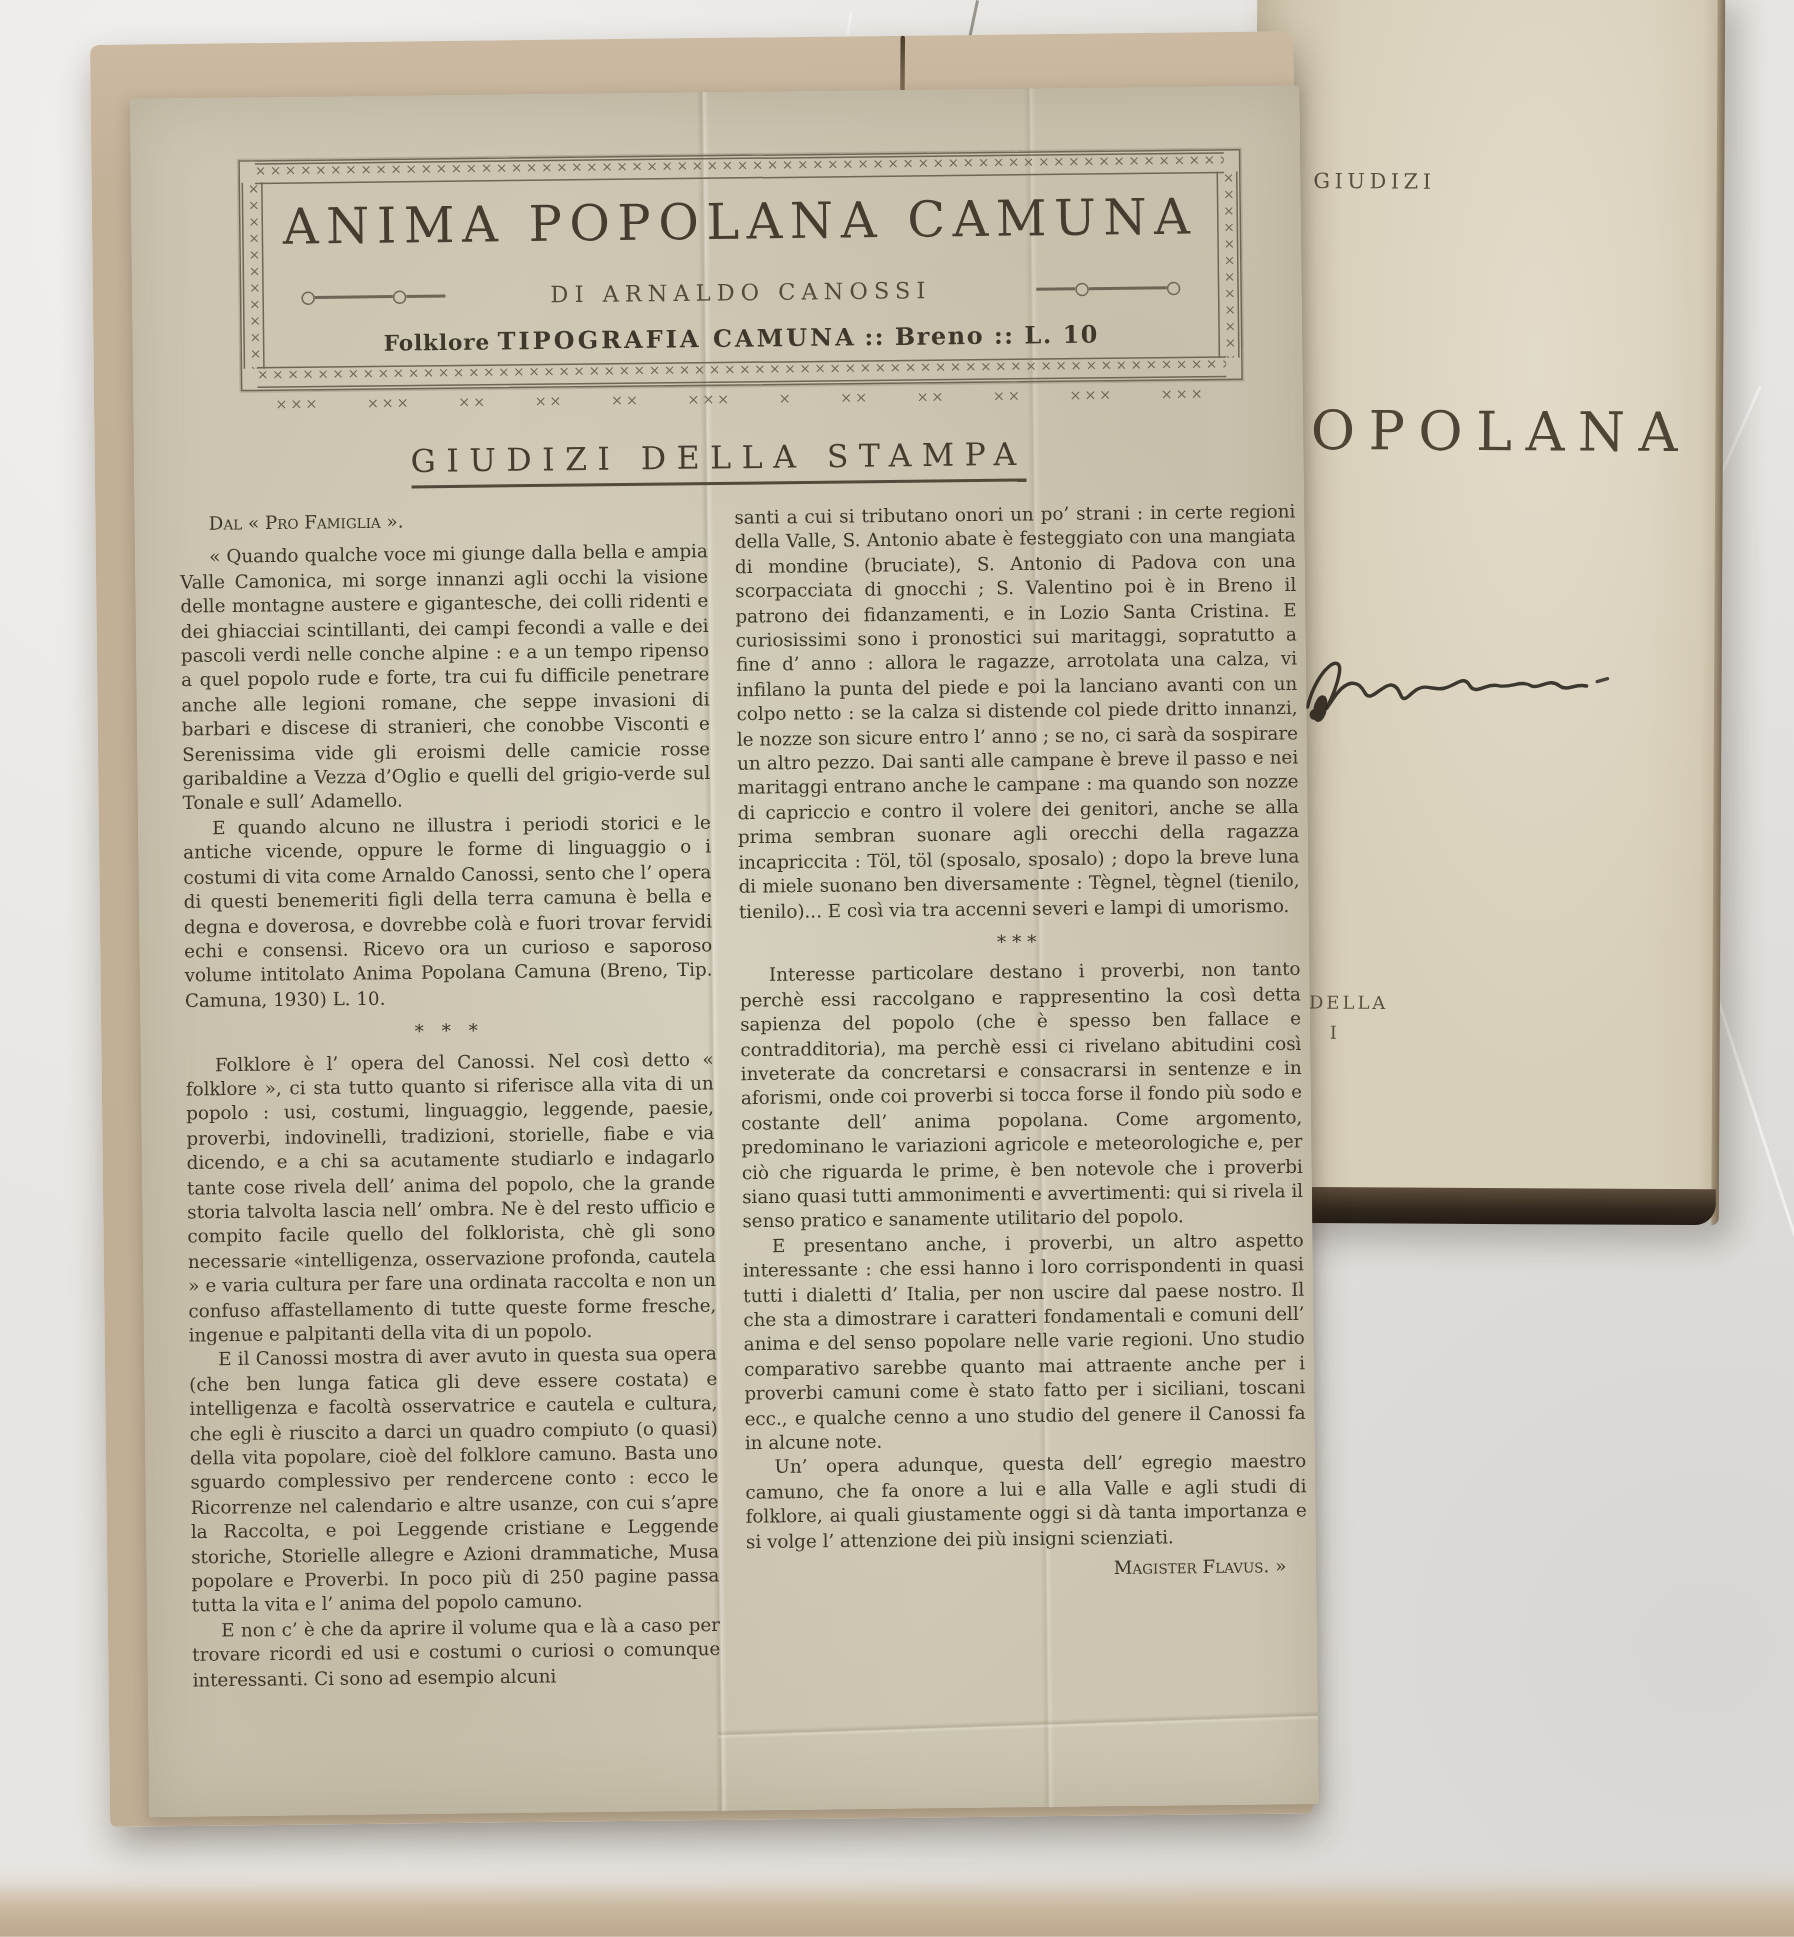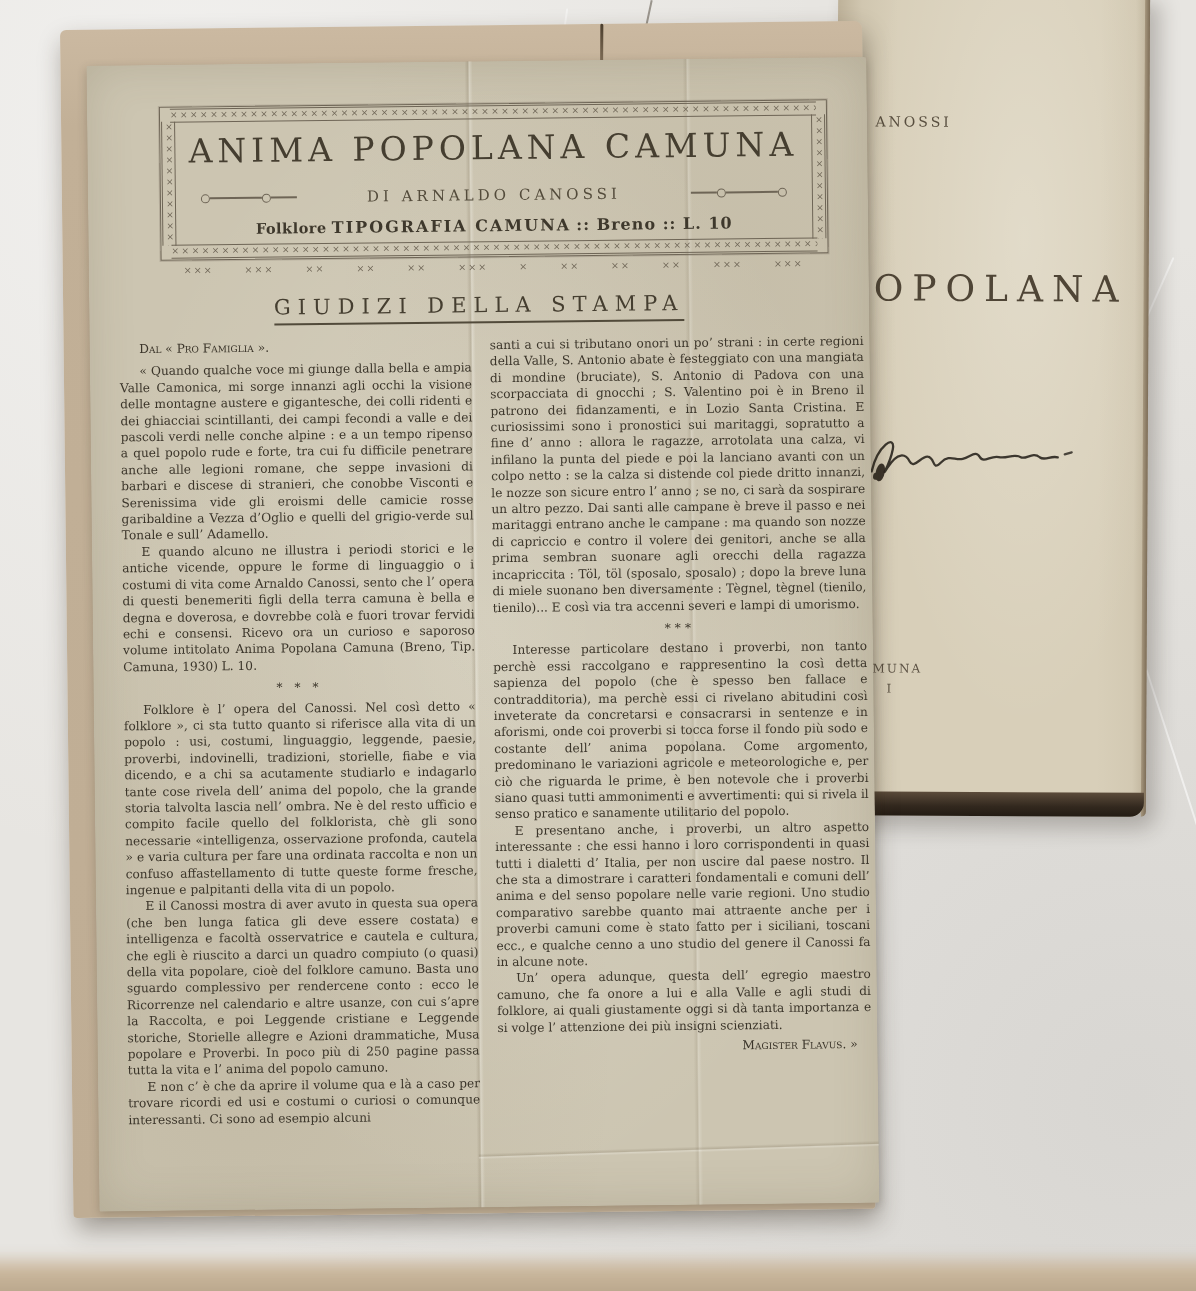--- a/index.html
+++ b/index.html
@@ -118,28 +118,28 @@
 </style>
 </head>
 <body>
 
 <div class="scratch" id="scr1"></div>
 <div class="scratch" id="scr2"></div>
 <div class="scratch" id="scr3"></div>
 <div id="thread"></div>
 
 <div class="book">
-  <div class="book-frag bf-author">ANOSSI</div>
+  <div class="book-frag bf-author">GIUDIZI</div>
   <div class="book-frag bf-title1">POPOLANA</div>
   <svg class="signature" viewBox="0 0 250 60">
     <path d="M10 46 C16 20 34 8 31 24 C28 40 18 54 26 42 C36 26 44 28 48 36 C52 44 60 30 66 31 C74 32 70 46 79 37 C88 28 93 35 101 33 C109 31 114 24 118 31 C122 38 129 29 137 31 C145 33 152 27 159 31 C164 34 171 25 178 31 C183 35 189 29 196 31" fill="none" stroke="#26211a" stroke-width="2.3" stroke-linecap="round" opacity="0.88"></path>
     <path d="M203 28 L210 26" fill="none" stroke="#26211a" stroke-width="2.2" stroke-linecap="round" opacity="0.8"></path>
   </svg>
   <div class="inkblot"></div>
-  <div class="book-frag bf-imp1">MUNA</div>
+  <div class="book-frag bf-imp1">DELLA</div>
   <div class="book-frag bf-imp2">I</div>
   <div class="book-right-edge"></div>
   <div class="book-bottom-edge"></div>
 </div>
 
 <div class="pamphlet">
   <div class="backleaf"></div>
   <div class="slit"></div>
 
   <div class="frontpage">

